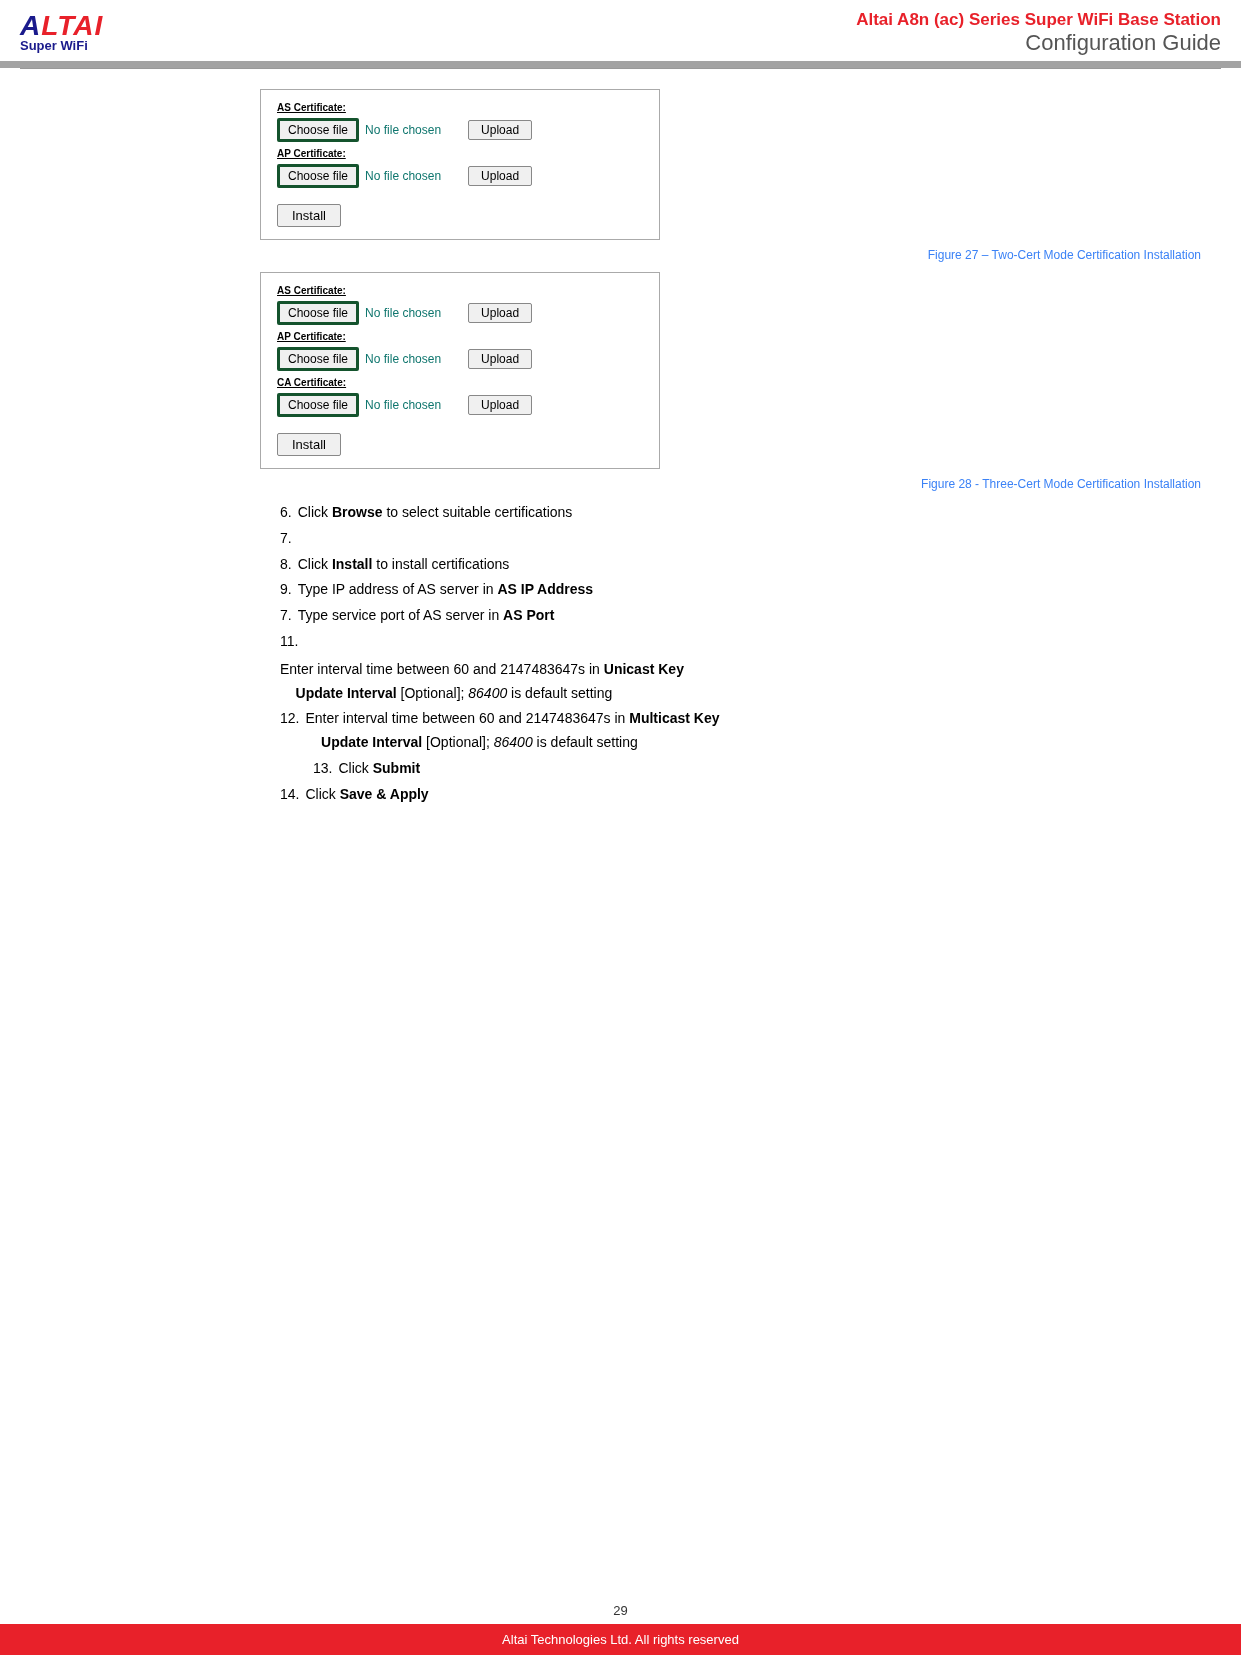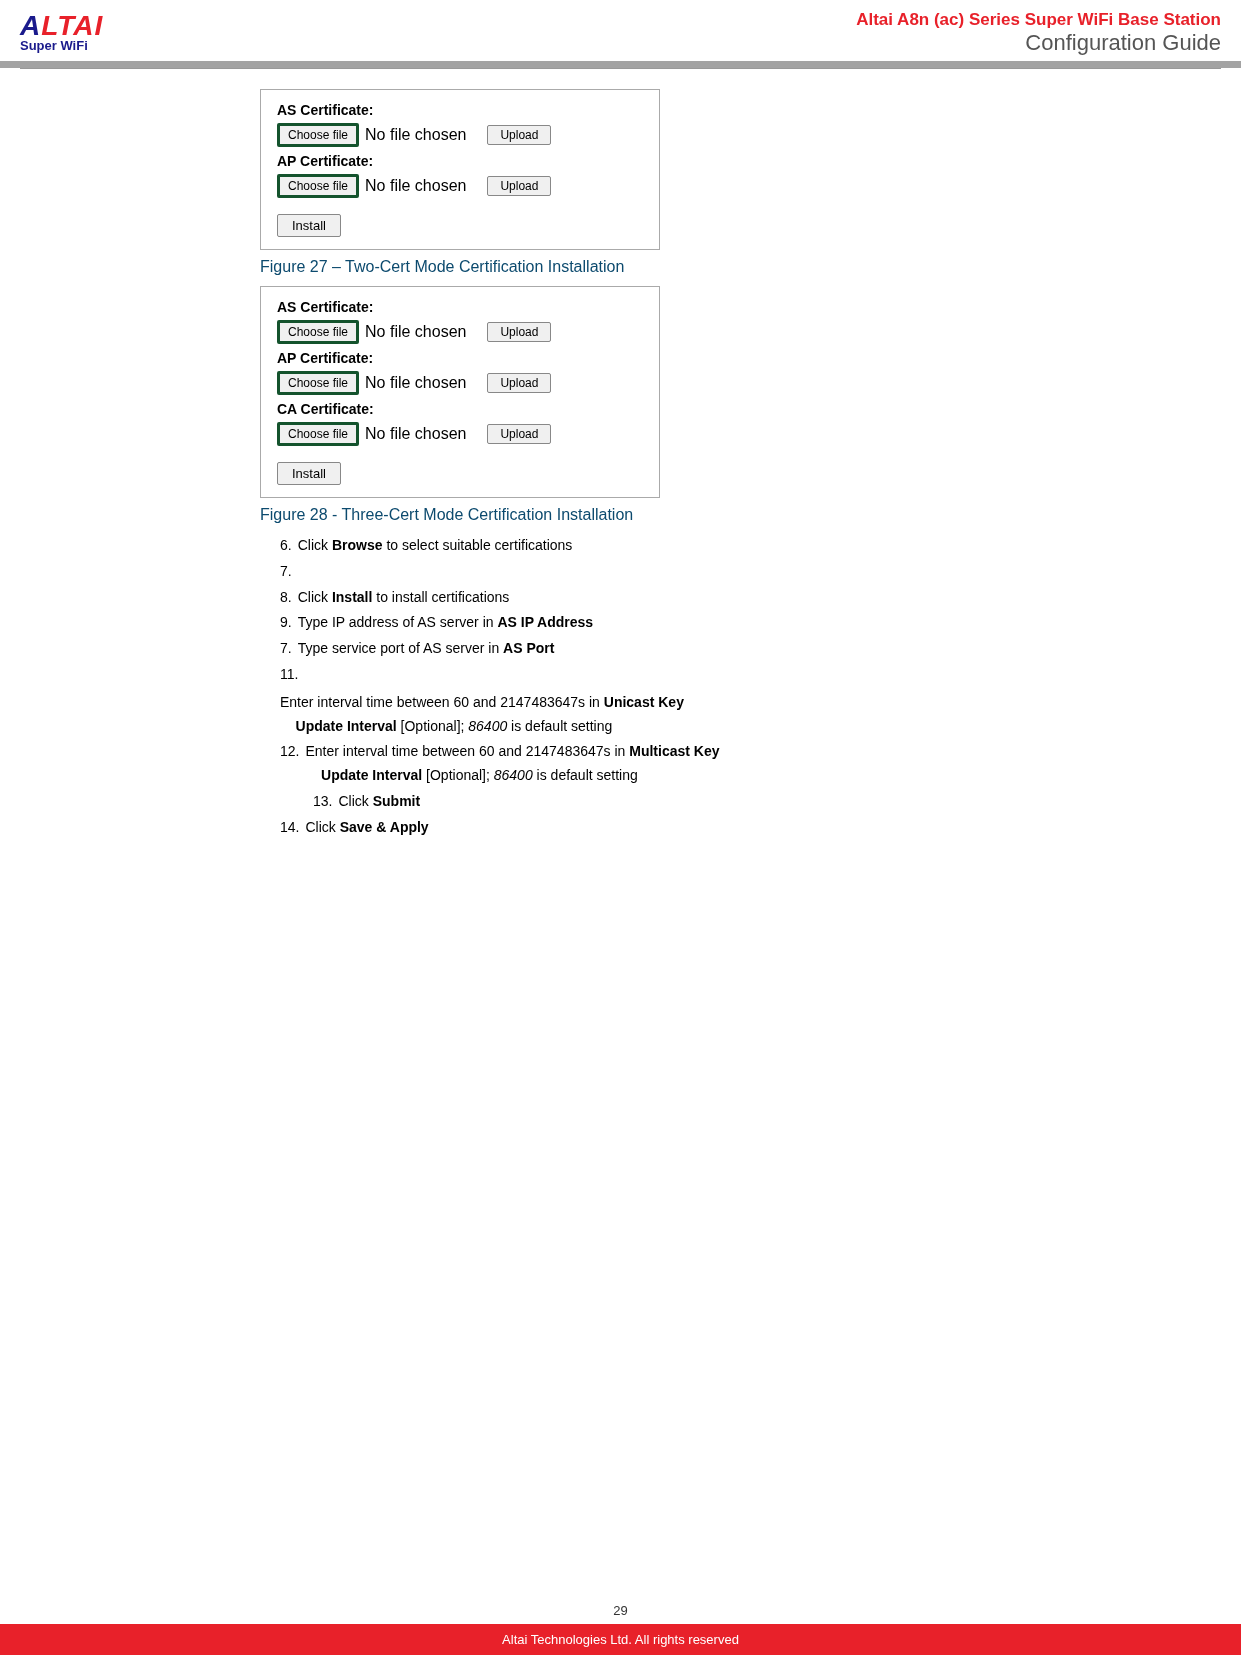--- a/index.html
+++ b/index.html
@@ -59,44 +59,45 @@
       border: none;
       border-top: 1px solid #999;
       margin: 0 20px;
     }
 
     
     .main-content {
       padding: 20px 40px 20px 260px;
     }
     .cert-label {
-      font-size: 14px;
+      font-size: 10px;
       font-weight: bold;
+      text-decoration: underline;
       margin-bottom: 5px;
       display: block;
     }
     .cert-row {
       display: flex;
       align-items: center;
       gap: 0;
       margin-bottom: 0;
     }
     .choose-file-btn {
       font-size: 12px;
       padding: 2px 8px;
       border: 3px solid #14532d;
       background: #f0f0f0;
       cursor: pointer;
       border-radius: 2px;
     }
     .no-file-text {
-      font-size: 16px;
-      color: #000000;
+      font-size: 12px;
+      color: #0f766e;
       margin-left: 6px;
-      margin-right: 21px;
+      margin-right: 27px;
     }
     .upload-btn {
       font-size: 12px;
       padding: 2px 12px;
       border: 1px solid #888;
       background: #f0f0f0;
       cursor: pointer;
       border-radius: 2px;
     }
     .install-btn {
@@ -105,23 +106,23 @@
       border: 1px solid #888;
       background: #f0f0f0;
       cursor: pointer;
       border-radius: 2px;
       margin-top: 10px;
     }
     .cert-section {
       margin-bottom: 6px;
     }
     .figure-caption {
-      font-size: 16px;
-      color: #0c4a6e;
-      text-align: left;
+      font-size: 12px;
+      color: #3b82f6;
+      text-align: right;
       margin-bottom: 10px;
       margin-top: 4px;
     }
 
     
     .instructions {
       margin-top: 8px;
     }
     .instructions ol {
       margin-left: 20px;

